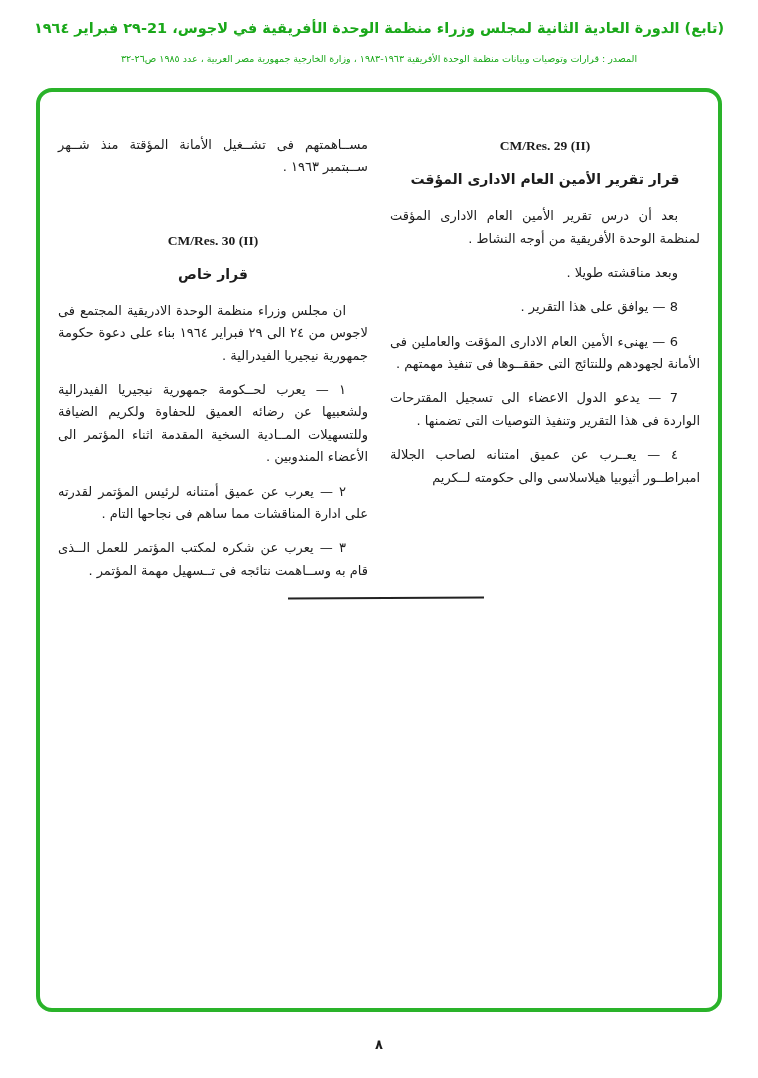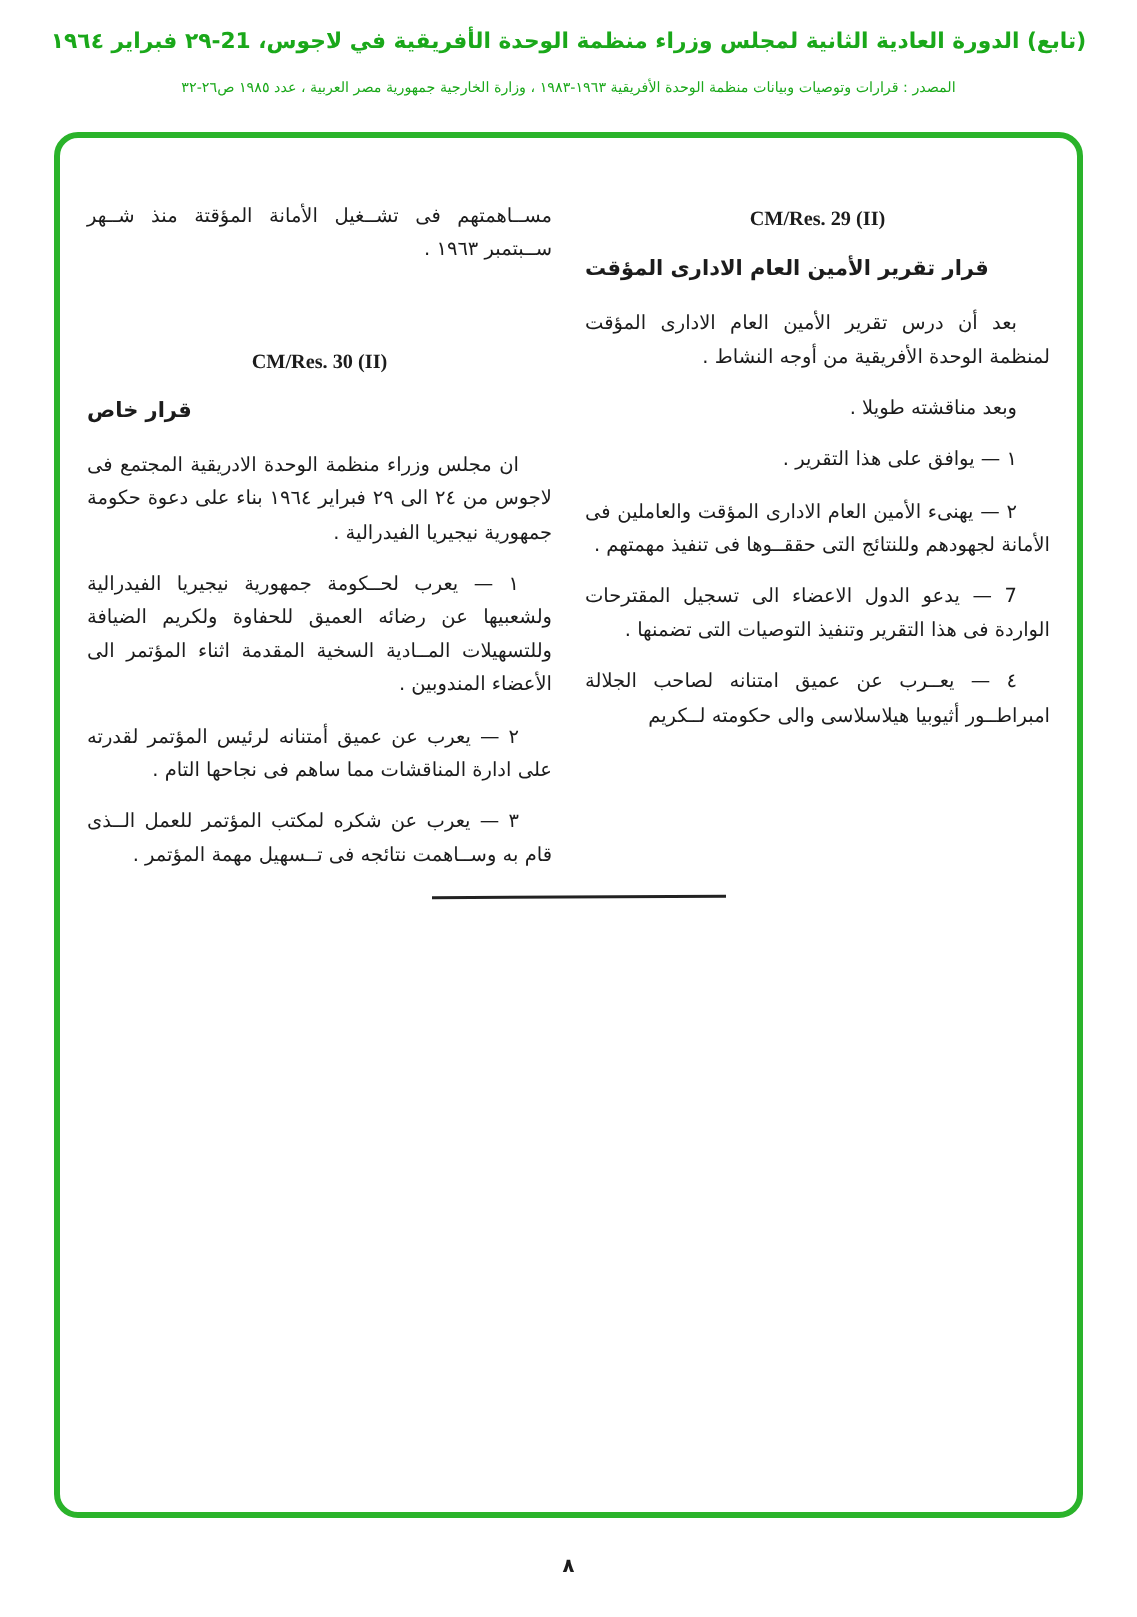--- a/index.html
+++ b/index.html
@@ -71,21 +71,21 @@
     text-align: center;
     font-family: "Liberation Serif", serif;
     font-weight: bold;
     font-size: 13.5px;
     margin: 0 0 6px 0;
   }
   .res-number.second {
     margin-top: 50px;
   }
   .res-title {
-    text-align: left;
+    text-align: center;
     font-weight: bold;
     font-size: 14px;
     margin: 10px 0 14px 0;
   }
   .col p {
     margin: 0 0 12px 0;
     text-indent: 22px;
   }
   .col p.no-indent {
     text-indent: 0;
@@ -119,22 +119,22 @@
   <div class="header-source">المصدر : قرارات وتوصيات وبيانات منظمة الوحدة الأفريقية ١٩٦٣-١٩٨٣ ، وزارة الخارجية جمهورية مصر العربية ، عدد ١٩٨٥ ص٢٦-٣٢</div>
 
   <div class="content-box">
     <div class="columns">
 
       <section class="col">
         <div class="res-number">CM/Res. 29 (II)</div>
         <h2 class="res-title">قرار تقرير الأمين العام الادارى المؤقت</h2>
         <p>بعد أن درس تقرير الأمين العام الادارى المؤقت لمنظمة الوحدة الأفريقية من أوجه النشاط .</p>
         <p>وبعد مناقشته طويلا .</p>
-        <p>١ — يوافق على هذا التقرير .</p>
-        <p>٢ — يهنىء الأمين العام الادارى المؤقت والعاملين فى الأمانة لجهودهم وللنتائج التى حققــوها فى تنفيذ مهمتهم .</p>
+        <p>8 — يوافق على هذا التقرير .</p>
+        <p>6 — يهنىء الأمين العام الادارى المؤقت والعاملين فى الأمانة لجهودهم وللنتائج التى حققــوها فى تنفيذ مهمتهم .</p>
         <p>7 — يدعو الدول الاعضاء الى تسجيل المقترحات الواردة فى هذا التقرير وتنفيذ التوصيات التى تضمنها .</p>
         <p>٤ — يعــرب عن عميق امتنانه لصاحب الجلالة امبراطــور أثيوبيا هيلاسلاسى والى حكومته لــكريم</p>
       </section>
 
       <section class="col">
         <p class="no-indent">مســاهمتهم فى تشــغيل الأمانة المؤقتة منذ شــهر ســبتمبر ١٩٦٣ .</p>
         <div class="res-number second">CM/Res. 30 (II)</div>
         <h2 class="res-title">قرار خاص</h2>
         <p>ان مجلس وزراء منظمة الوحدة الادريقية المجتمع فى لاجوس من ٢٤ الى ٢٩ فبراير ١٩٦٤ بناء على دعوة حكومة جمهورية نيجيريا الفيدرالية .</p>
         <p>١ — يعرب لحــكومة جمهورية نيجيريا الفيدرالية ولشعبيها عن رضائه العميق للحفاوة ولكريم الضيافة وللتسهيلات المــادية السخية المقدمة اثناء المؤتمر الى الأعضاء المندوبين .</p>

